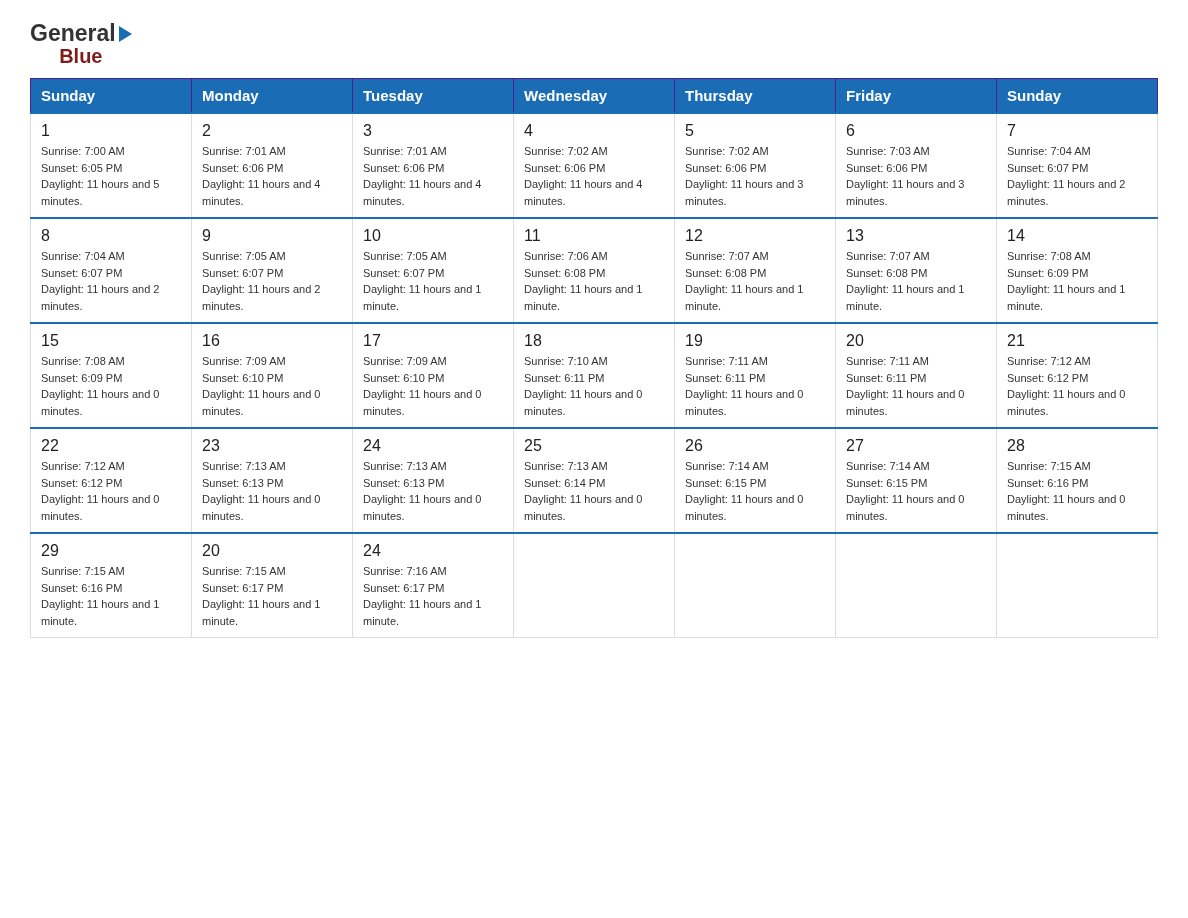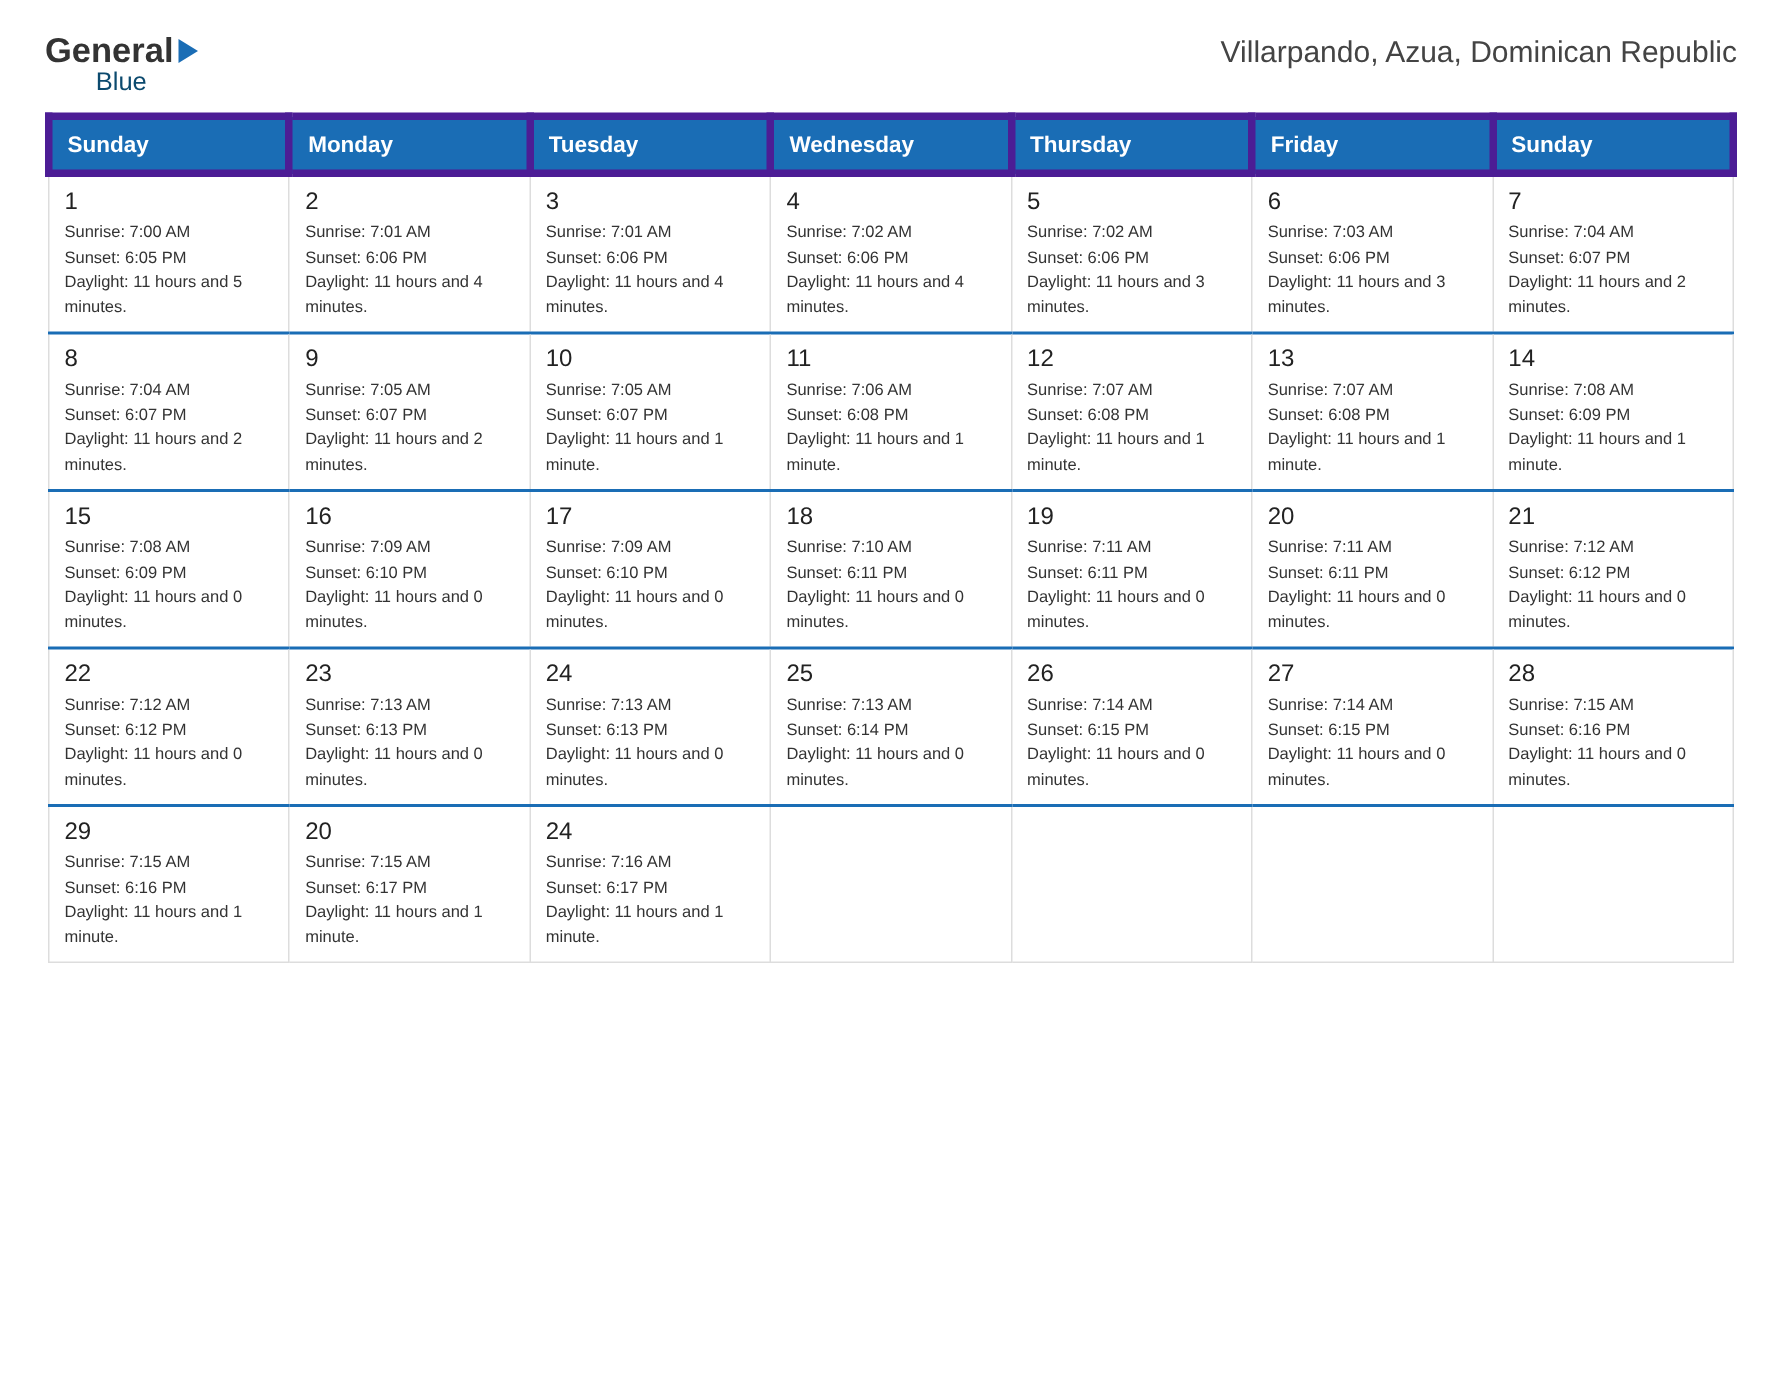--- a/index.html
+++ b/index.html
@@ -35,21 +35,21 @@
       border-collapse: collapse;
       margin-top: 8px;
     }
     .calendar-table th {
       background-color: #1a6db5;
       color: #fff;
       padding: 8px 10px;
       font-size: 15px;
       font-weight: bold;
       text-align: left;
-      border: 5px solid #4c1d95;
+      border: 1px solid #4c1d95;
     }
     .calendar-table td {
       vertical-align: top;
       padding: 8px 10px;
       border: 1px solid #ccc;
       width: 14.28%;
       font-size: 13px;
       color: #333;
       min-height: 100px;
       border-top: 2px solid #1a6db5;
@@ -105,25 +105,24 @@
 <body>
 
 <div>
   <div class="header-section">
     <div class="logo-combined">
       <div class="logo-line1">
         <span style="font-size:23px;font-weight:bold;color:#333;font-family:Arial,sans-serif;">General</span>
         <span class="triangle-right"></span>
       </div>
       <div class="logo-line2">
-        <span style="font-size:17px;font-weight:normal;color:#0c4a6e;font-family:Arial,sans-serif;">Blue</span>
+        <span style="font-size:20px;font-weight:bold;color:#7f1d1d;font-family:Arial,sans-serif;">Blue</span>
       </div>
     </div>
     <div class="title-area">
-      <div class="location-title">Villarpando, Azua, Dominican Republic</div>
     </div>
   </div>
 
   <table class="calendar-table">
     <thead>
       <tr>
       <th>Sunday</th>
           <th>Monday</th>
           <th>Tuesday</th>
           <th>Wednesday</th>

